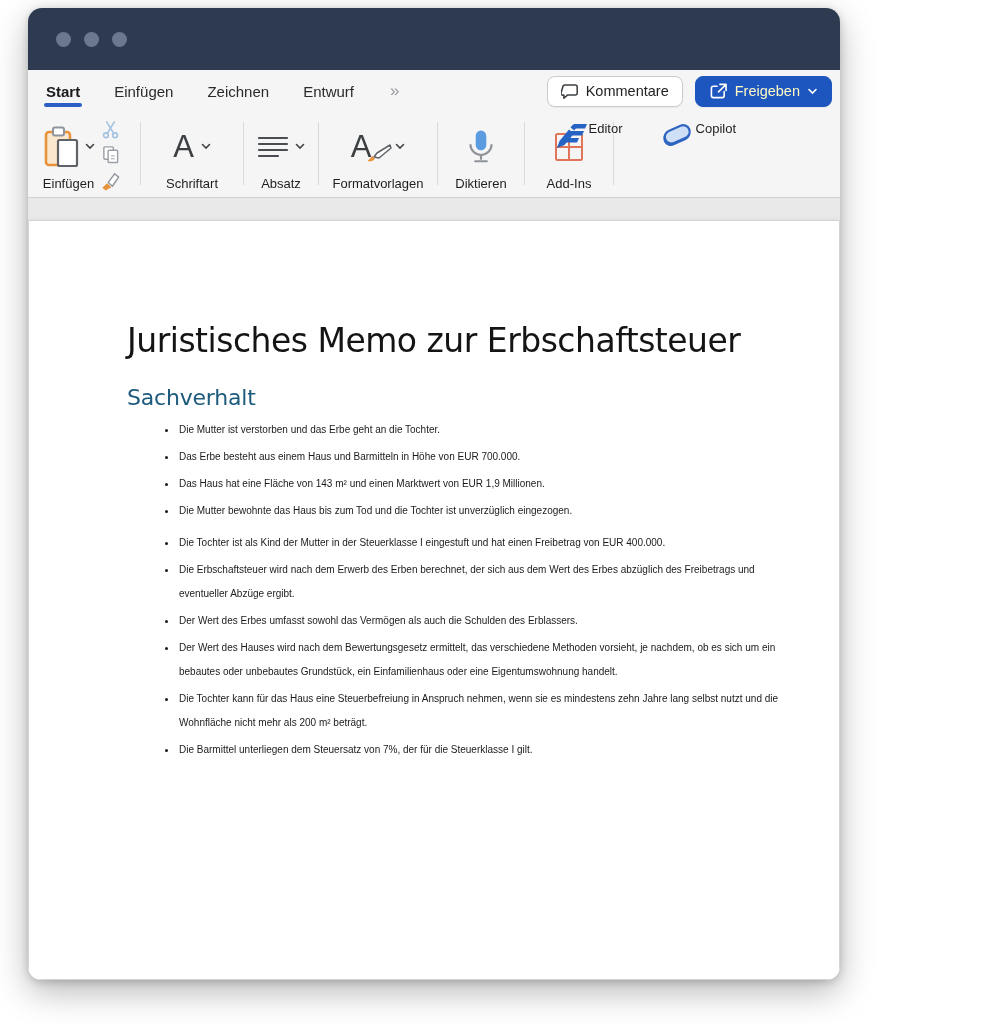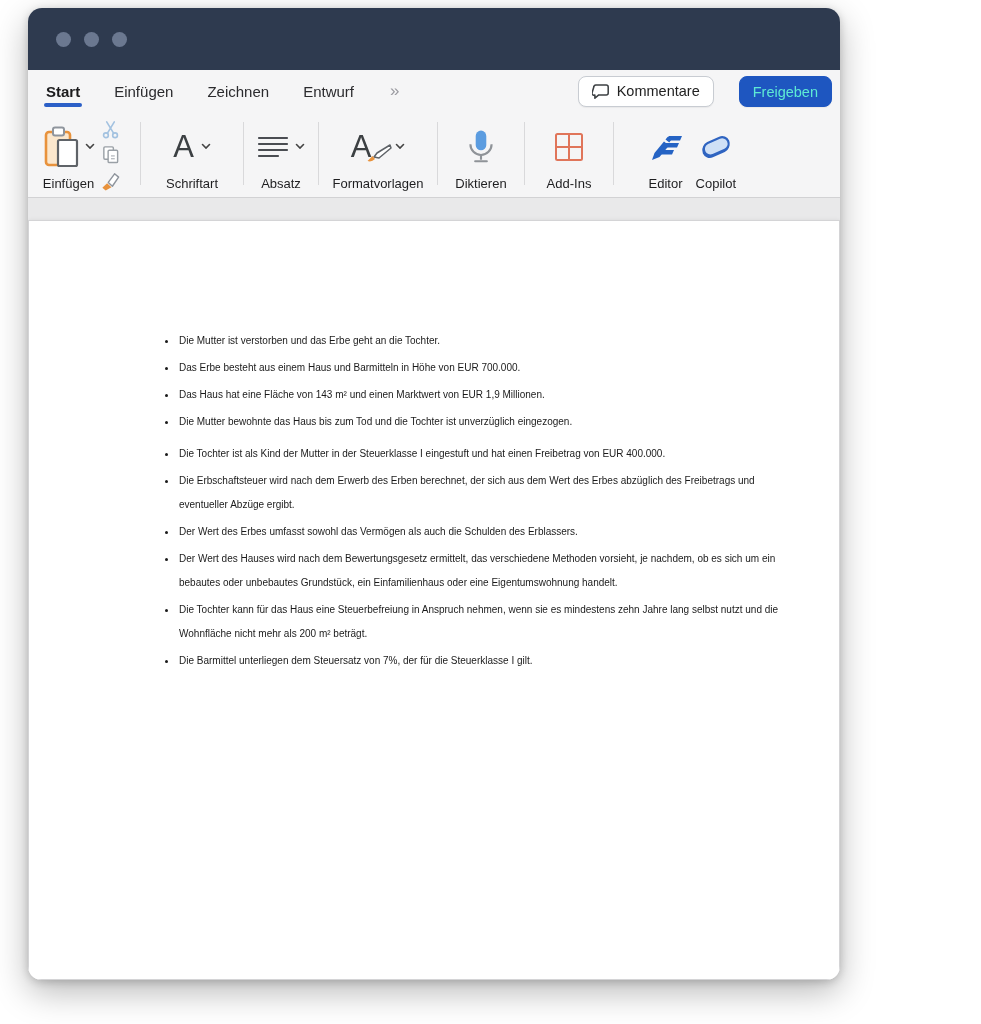--- a/index.html
+++ b/index.html
@@ -20,43 +20,43 @@
   .dots { display:flex; gap:13px; }
   .dot { width:15px; height:15px; border-radius:50%; background:#6b7890; }
 
   
   .tabbar { height:42px; flex:0 0 42px; background:#f5f5f6; display:flex; align-items:center; padding:0 8px 0 16px; }
   .tabs { display:flex; align-items:center; gap:30px; }
   .tab { position:relative; font-size:15px; color:#2b2b2e; padding:10px 2px; cursor:default; }
   .tab.active { font-weight:bold; color:#1a1a1c; }
   .tab.active::after { content:""; position:absolute; left:0; right:0; bottom:3px; height:3.5px; border-radius:2px; background:#2b5fc7; }
   .tab-overflow { font-size:17px; color:#9a9aa0; margin-left:4px; letter-spacing:-2px; }
-  .tab-actions { margin-left:auto; display:flex; align-items:center; gap:25px;border-radius:14px; }
+  .tab-actions { margin-left:auto; display:flex; align-items:center; gap:12px;border-radius:14px; }
   .btn { display:inline-flex; align-items:center; gap:7px; height:31px; padding:0 13px;
          border-radius:8px; font-size:14.5px; background:#fff; color:#222;
          border:1px solid #c8ccd2; box-shadow:0 1px 1px rgba(0,0,0,.05); cursor:default; }
-  .btn-primary { background:#1e56c0; border-color:#1e56c0; color:#5eead4; font-weight:500;flex-direction:column; }
+  .btn-primary { background:#1e56c0; border-color:#1e56c0; color:#fef9c3; font-weight:500; }
   .chev { display:inline-block; }
 
   
   .ribbon { height:86px; flex:0 0 86px; background:#f5f5f6; border-bottom:1px solid #d2d2d4;
             display:flex; align-items:stretch; padding:7px 10px 6px 14px; }
   .vsep { width:1px; background:#d9d9db; margin:3px 6px 6px 6px; }
   .rgroup { display:flex; flex-direction:column; align-items:center; justify-content:flex-end; }
   .ric { display:flex; align-items:center; justify-content:center; flex:1; }
   .rlabel { font-size:13px; color:#1e1e20; margin-top:2px; white-space:nowrap; }
   .glyph-A { font-size:31px; color:#3c4043; font-family:"Liberation Sans",sans-serif; line-height:1; }
 
   .g-paste { width:92px; flex-direction:row; align-items:stretch; justify-content:flex-start; gap:4px; }
   .paste-col { display:flex; flex-direction:column; align-items:center; justify-content:flex-end; }
   .mini-col { display:flex; flex-direction:column; align-items:center; justify-content:space-between; padding:1px 0 0 0; }
   .g-font { width:90px; } .g-para { width:62px; } .g-styles { width:106px; }
   .g-dictate { width:74px; } .g-addins { width:76px; }
   .g-ec { width:116px; flex-direction:row; gap:12px; align-items:stretch; }
-  .ec-item { display:flex; flex-direction:column; align-items:center; justify-content:flex-end; }
+  .ec-item { display:flex; flex-direction:row; align-items:flex-start; justify-content:flex-end;margin-left:23px; }
 
   
   .workspace { flex:1; background:#e9e9ea; overflow:hidden; display:flex; justify-content:center; }
   .page { margin-top:22px; width:864px; background:#fff; border:1px solid #d4d4d6;
           box-shadow:0 1px 5px rgba(0,0,0,.10); }
   .doc { padding:100px 58px 40px 98px; }
   .doc-title { font-family:"DejaVu Sans", sans-serif; font-weight:normal; font-size:33px;
                letter-spacing:-0.5px; color:#141414; }
   .doc h2 { font-family:"DejaVu Sans", sans-serif; font-weight:normal; font-size:22px;
             color:#1c5a7d; margin:27px 0 4px 0; letter-spacing:-0.2px; }
@@ -237,21 +237,23 @@
             </svg>
           </div>
           <span class="rlabel">Copilot</span>
         </div>
       </div>
     </div>
 
     <div class="workspace">
       <div class="page">
         <div class="doc">
-
+          <div class="doc-title">Juristisches Memo zur Erbschaftsteuer</div>
+
+          <h2>Sachverhalt</h2>
           <ul>
             <li>Die Mutter ist verstorben und das Erbe geht an die Tochter.</li>
             <li>Das Erbe besteht aus einem Haus und Barmitteln in Höhe von EUR 700.000.</li>
             <li>Das Haus hat eine Fläche von 143 m² und einen Marktwert von EUR 1,9 Millionen.</li>
             <li>Die Mutter bewohnte das Haus bis zum Tod und die Tochter ist unverzüglich eingezogen.</li>
           </ul>
 
           <ul>
             <li>Die Tochter ist als Kind der Mutter in der Steuerklasse I eingestuft und hat einen Freibetrag von EUR 400.000.</li>
             <li>Die Erbschaftsteuer wird nach dem Erwerb des Erben berechnet, der sich aus dem Wert des Erbes abzüglich des Freibetrags und eventueller Abzüge ergibt.</li>

